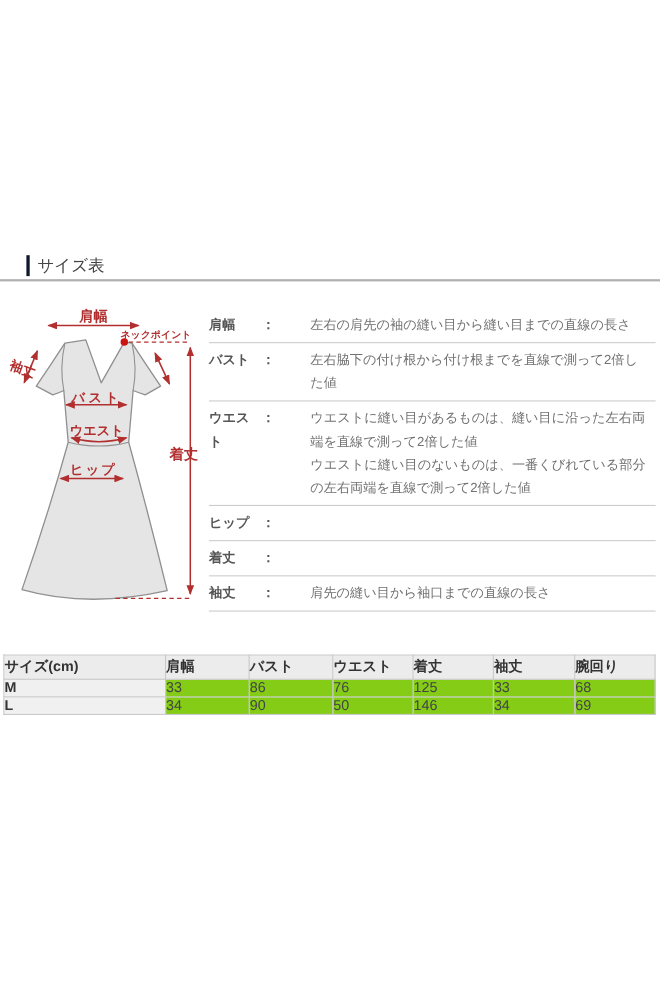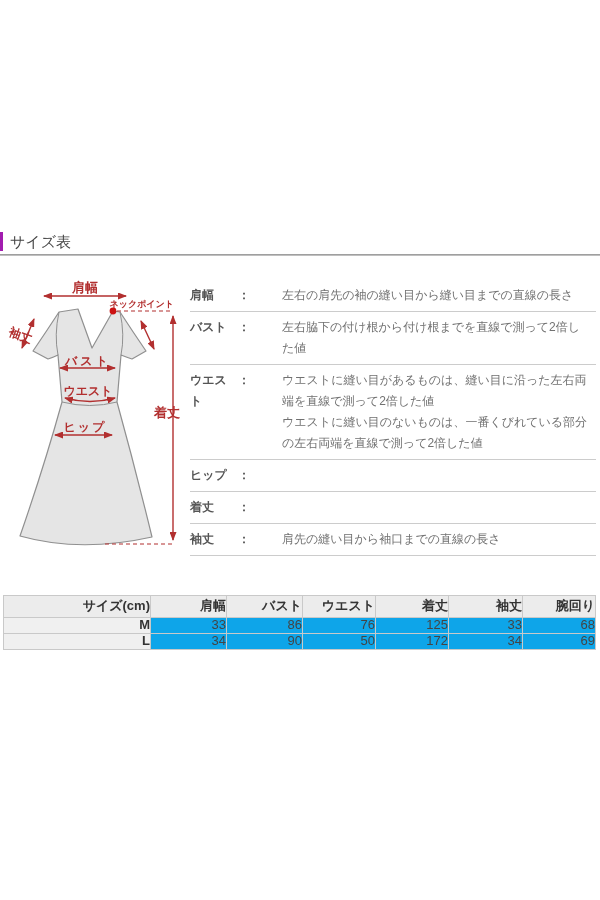--- a/index.html
+++ b/index.html
@@ -3,22 +3,22 @@
 <meta charset="utf-8">
 <style>
   html,body{margin:0;padding:0;}
   body{
     width:600px;height:900px;background:#ffffff;position:relative;overflow:hidden;
     font-family:"Liberation Sans","DejaVu Sans",sans-serif;
     -webkit-font-smoothing:antialiased;
   }
   
   .sec-title{
-    position:absolute;left:0;top:232px;
-    border-left:3px solid #a21caf;padding-left:7px;
+    position:absolute;left:24px;top:232px;
+    border-left:3px solid #0f172a;padding-left:7px;
     font-size:15px;line-height:19px;color:#444;text-align:right;
   }
   .title-rule{
     position:absolute;left:0;top:254px;width:600px;height:2px;
     background:linear-gradient(#8f8f8f,#cfcfcf);
   }
   
   .diagram{position:absolute;left:0;top:275px;width:195px;height:292px;}
   .diagram svg{display:block;}
   .dia-label{fill:#b22f2f;font-weight:bold;font-family:"Liberation Sans","DejaVu Sans",sans-serif;}
@@ -29,24 +29,24 @@
     flex:0 0 60px;display:flex;justify-content:space-between;align-self:flex-start;
     font-weight:bold;color:#555;line-height:21px;
   }
   .def-text{flex:1;color:#717171;line-height:21px;padding-right:8px;margin-left:32px;}
   .red-dot{color:#cc1111;}
   
   table.size-table{
     position:absolute;left:3px;top:595px;width:592px;
     border-collapse:collapse;table-layout:fixed;font-size:13px;
   }
-  .size-table th,.size-table td{border:1px solid #c9c9c9;text-align:right;padding:0;line-height:1.1;}
+  .size-table th,.size-table td{border:1px solid #c9c9c9;text-align:left;padding:0;line-height:1.1;}
   .size-table thead th{background:#ececec;height:21px;color:#333;font-weight:bold;}
   .size-table tbody th{background:#f0f0f0;height:15px;color:#333;font-weight:bold;}
-  .size-table tbody td{background:#0ea5e9;height:15px;color:#444;font-weight:normal;margin-top:14px;}
+  .size-table tbody td{background:#84cc16;height:15px;color:#444;font-weight:normal;margin-top:14px;}
 </style>
 </head>
 <body>
 
 <div class="sec-title">
   <span>サイズ表</span>
 </div>
 <div class="title-rule"></div>
 
 <div class="diagram">
@@ -165,18 +165,18 @@
         <td>76</td>
         <td>125</td>
         <td>33</td>
         <td>68</td>
       </tr>
       <tr>
         <th>L</th>
         <td>34</td>
         <td>90</td>
         <td>50</td>
-        <td>172</td>
+        <td>146</td>
         <td>34</td>
         <td>69</td>
       </tr>
     </tbody>
 </table>
 
 </body></html>

